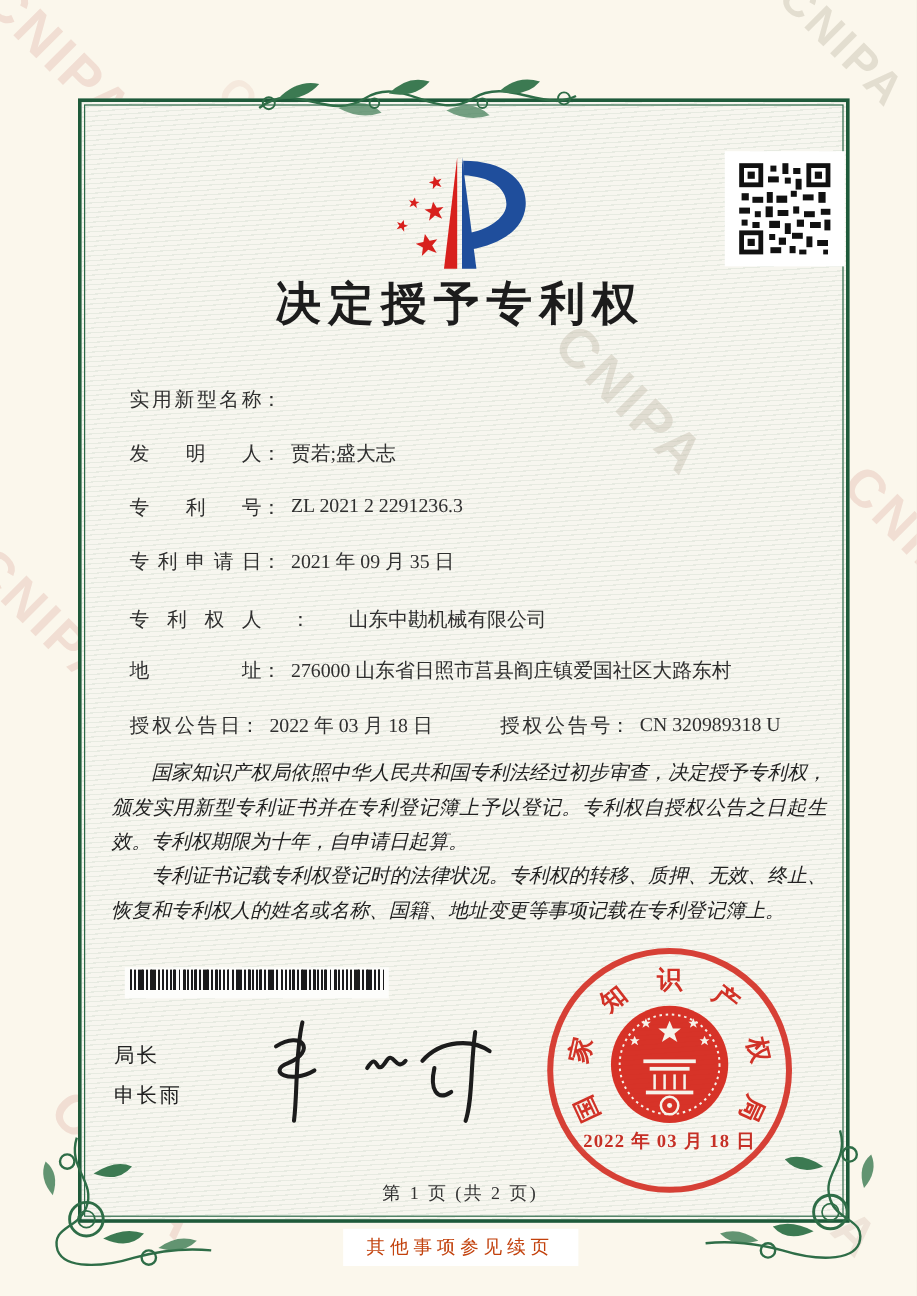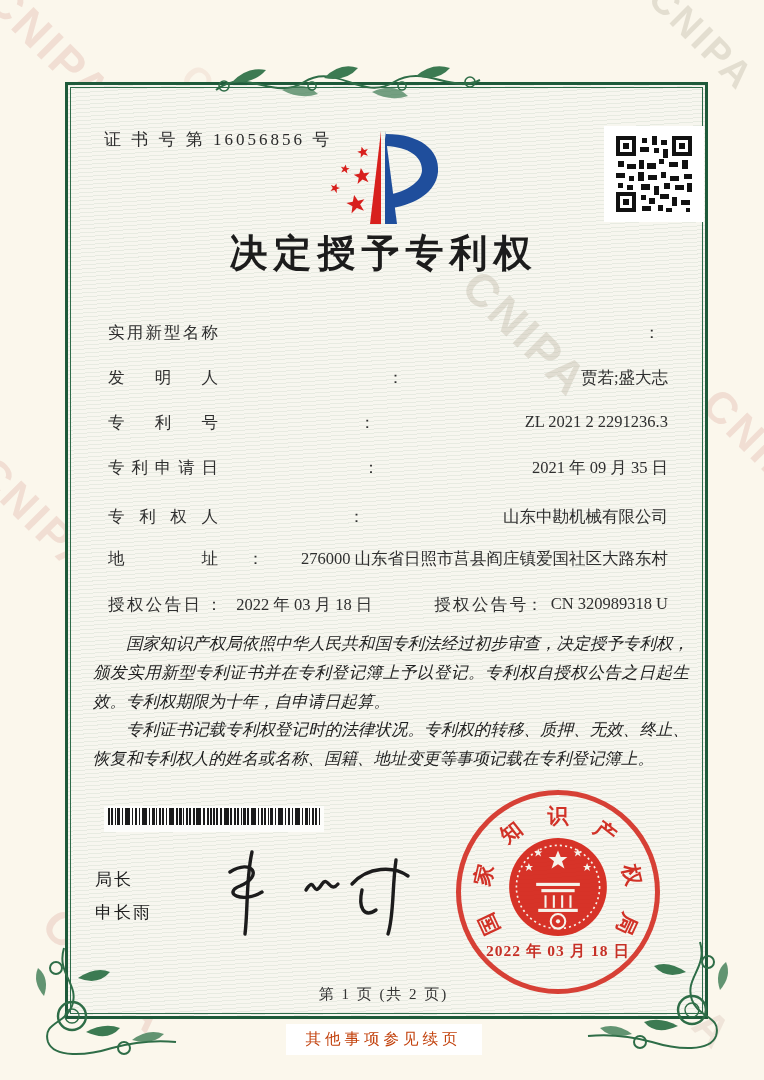--- a/index.html
+++ b/index.html
@@ -21,21 +21,21 @@
   .abs{position:absolute;z-index:4;}
 
   .cert-number{left:104px;top:128px;font-size:17px;letter-spacing:3px;color:#2b2b2b;}
 
   .title{left:65px;top:228px;width:637px;text-align:center;font-size:38px;font-weight:bold;
          letter-spacing:6px;color:#1c1c1c;}
 
   .qr-box{left:604px;top:126px;width:100px;height:96px;background:#fff;display:flex;
           align-items:center;justify-content:center;}
 
-  .field-row{left:108px;top:0;width:560px;font-size:16.5px;color:#2f2f2f;display:flex;justify-content:space-between;}
+  .field-row{left:108px;top:0;width:560px;font-size:16.5px;color:#2f2f2f;display:flex;}
   .f-label{display:inline-block;width:98px;text-align:justify;text-align-last:justify;}
   .f-colon{display:inline-block;margin-right:8px;}
   .f-value{white-space:nowrap;}
   .grant-col2{margin-left:56px;display:flex;}
   .grant-col2 .f-label{width:92px;}
 
   .body-text{left:93px;top:630px;width:596px;font-size:16.5px;line-height:28.8px;color:#222;
              font-style:italic;text-align:justify;z-index:4;position:absolute;}
   .body-text p{margin:0;text-indent:2em;}
 
@@ -129,21 +129,20 @@
         <circle cx="96" cy="104" r="6"></circle>
     </g>
     <g fill="#3c7a52">
       <path d="M50,34 Q68,22 82,28 Q70,42 50,34 Z"></path>
       <path d="M58,88 Q76,78 92,84 Q80,98 58,88 Z"></path>
       <path d="M104,96 Q120,84 136,90 Q124,102 104,96 Z" opacity=".8"></path>
       <path d="M16,52 Q4,38 10,24 Q22,34 16,52 Z" opacity=".8"></path>
     </g>
   </svg>
 
-  <div class="abs cert-number">证 书 号 第 16056856 号</div>
 
   <svg class="logo" width="130" height="108" viewBox="0 0 130 108">
     <defs>
       <path id="st" d="M0,-10 L2.9,-3.1 10,-3.1 4.3,1.5 6.9,9 0,4.5 -6.9,9 -4.3,1.5 -10,-3.1 -2.9,-3.1 Z"></path>
     </defs>
 
     <path d="M66,10 C100,10 120,26 118,48 C116,68 96,80 72,84 L72,70 C90,66 102,56 102,46 C102,32 88,23 66,22 Z" fill="#1f4e9c"></path>
 
     <polygon points="61,7 50,100 61,100" fill="#d8201d"></polygon>
     <polygon points="65,7 65,100 77,100" fill="#1f4e9c"></polygon>

